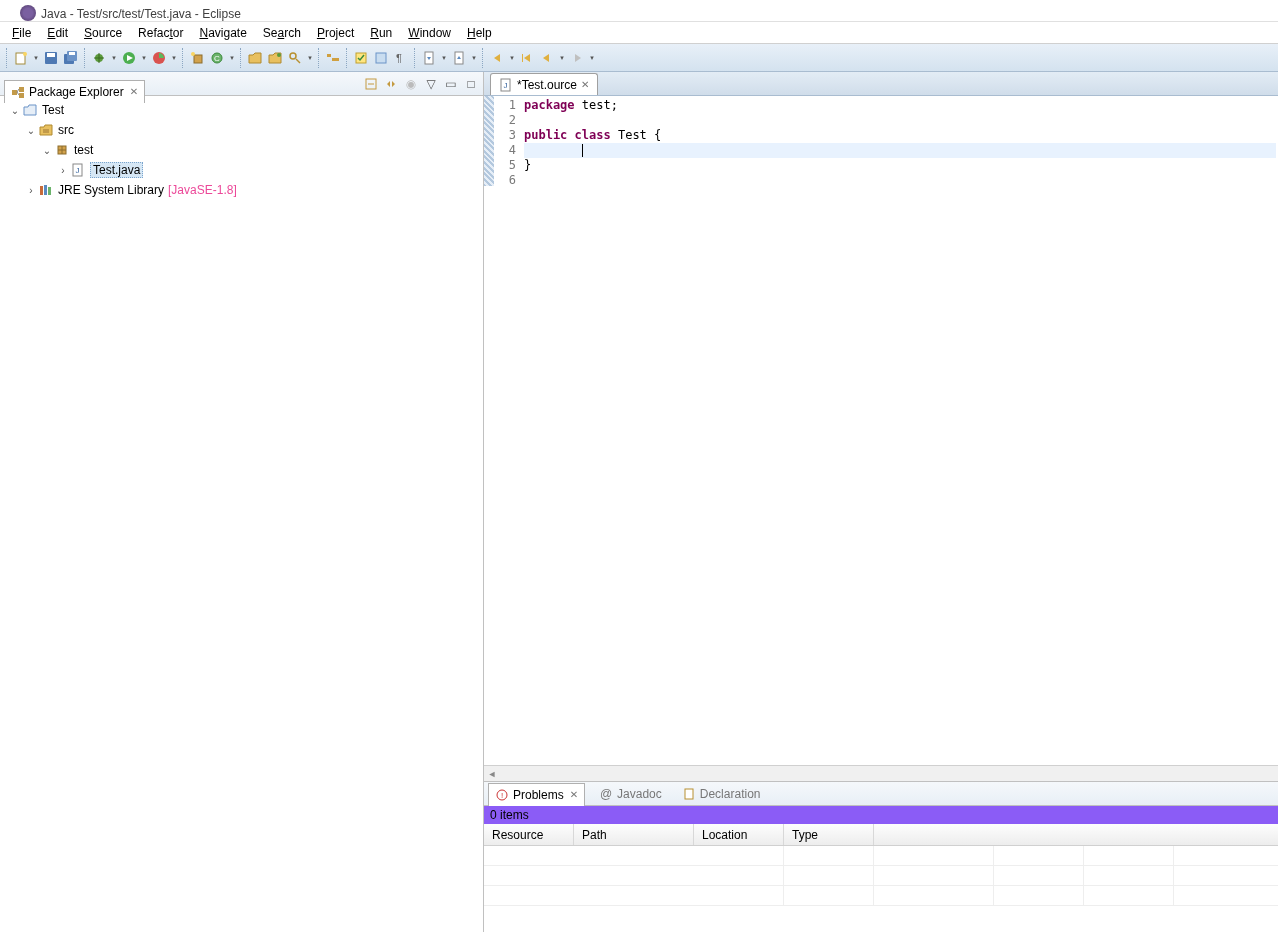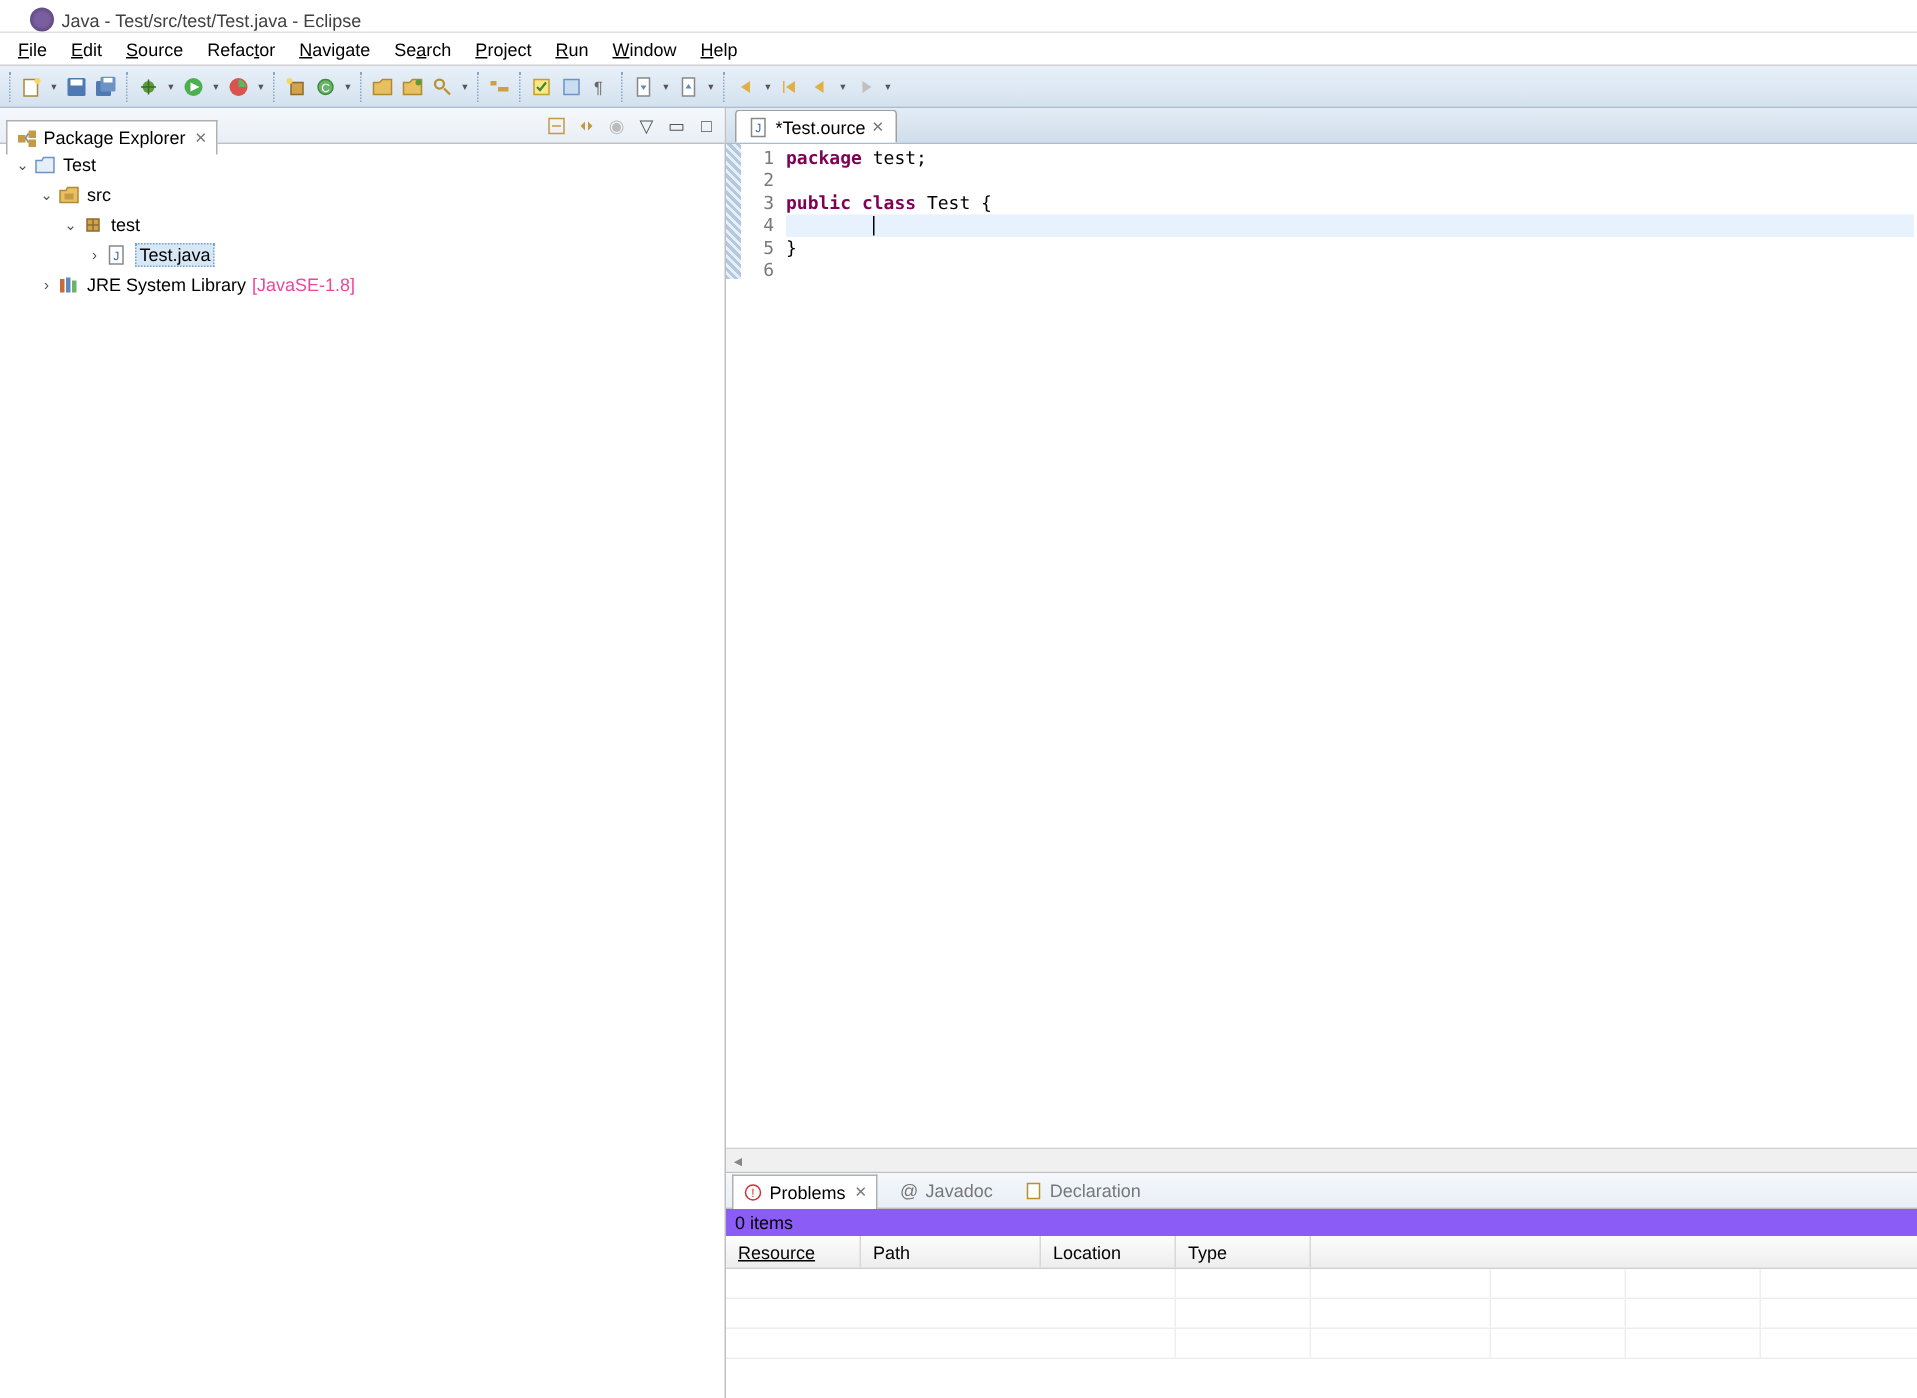--- a/index.html
+++ b/index.html
@@ -69,21 +69,21 @@
 .btab-icon { width:14px; height:14px; display:inline-flex; align-items:center; justify-content:center; }
 .btab .close-x { font-size:10px; color:#777; margin-left:2px; }
 .inactive-tab { color:#777; }
 .items-count { padding: 2px 6px; background:#8b5cf6; }
 .prob-table { flex:1; overflow:auto; }
 .prob-head { display:flex; background: linear-gradient(#fdfdfd,#ededed); border-bottom:1px solid #d0d0d0; height:22px; }
 .prob-head div { border-right:1px solid #d8d8d8; padding:3px 8px; display:flex; align-items:center; position:relative; }
 .prob-head .sort-ind { margin-left:auto; font-size:8px; color:#666; }
 .prob-row { display:flex; height:20px; border-bottom:1px solid #eee; }
 .prob-row div { border-right:1px solid #eee; padding:2px 8px; }
-.col-desc{width:300px;} .col-res{width:90px;text-decoration:underline;} .col-path{width:120px;} .col-loc{width:90px;} .col-type{width:90px;}
+.col-desc{width:300px;} .col-res{width:90px;} .col-path{width:120px;} .col-loc{width:90px;} .col-type{width:90px;}
 
 
 .ico { font-size: 11px; }
 svg { display:block; }
 </style>
 </head>
 <body>
 
 <div class="titlebar">
   <span class="titlebar-icon"></span>

